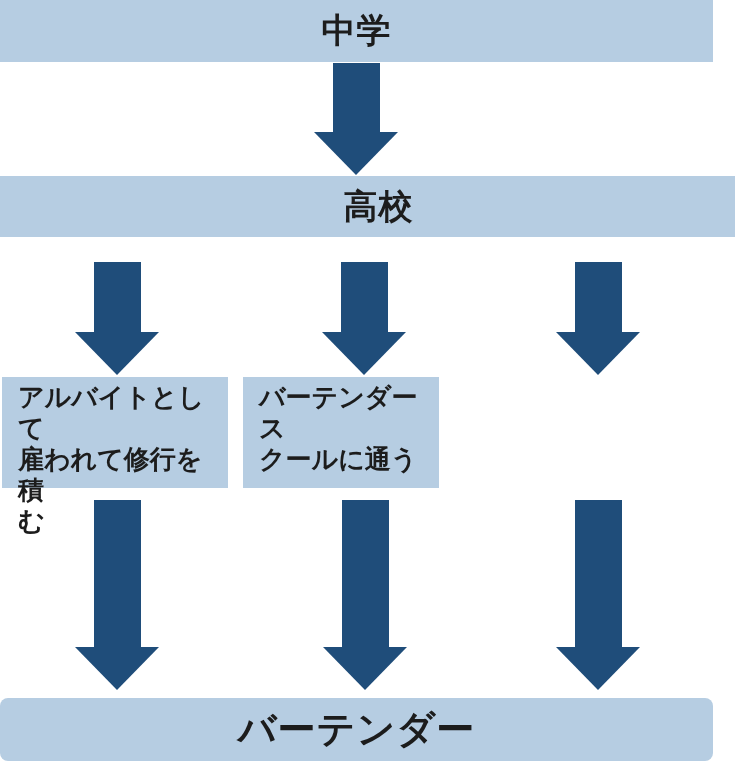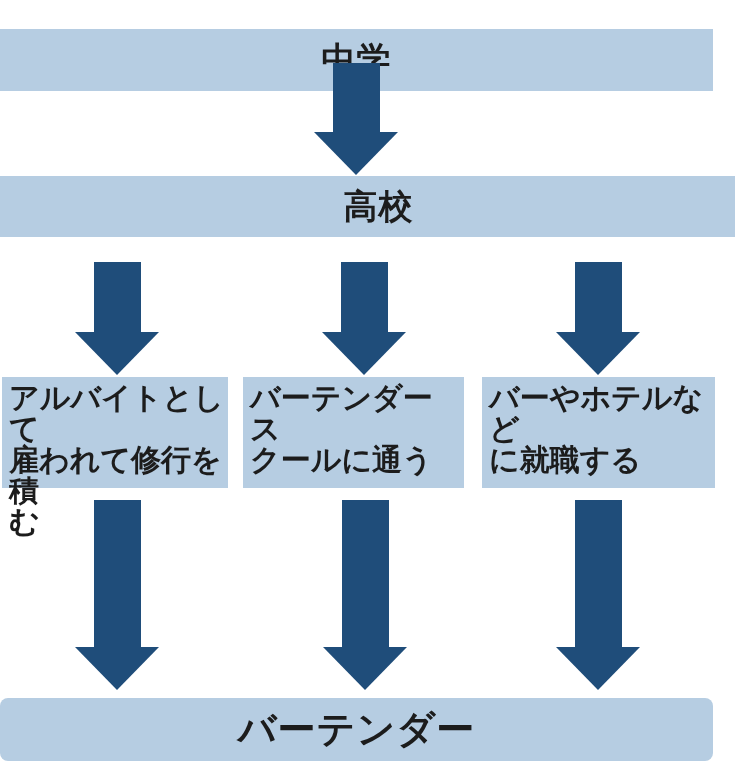--- a/index.html
+++ b/index.html
@@ -24,39 +24,39 @@
     left: 0;
     width: 713px;
     background: var(--node-fill);
     font-weight: 700;
     font-size: 34px;
     display: flex;
     align-items: center;
     justify-content: center;
     letter-spacing: 1px;
   }
-  #bar-top    { top: 0;     height: 62px; margin-top: 29px; }
+  #bar-top    { top: 0;     height: 62px; }
   #bar-second { top: 176px; height: 61px; padding-left: 22px; }
   #bar-final  { top: 698px; height: 63px; font-size: 38px; border-radius: 8px; }
 
   
   .pathbox {
     position: absolute;
     top: 377px;
     height: 111px;
     background: var(--node-fill);
     box-sizing: border-box;
-    padding: 5px 4px 0 7px;
+    padding: 5px 4px 0 16px;
     font-weight: 700;
-    font-size: 30px;
+    font-size: 26px;
     line-height: 31px;
     white-space: pre-line;
   }
   #pathbox-1 { left: 2px;   width: 226px; }
-  #pathbox-2 { left: 243px; width: 221px; }
+  #pathbox-2 { left: 243px; width: 196px; }
   #pathbox-3 { left: 482px; width: 233px; }
 
   
   .arrow {
     position: absolute;
     width: 84px;
     display: flex;
     flex-direction: column;
     align-items: center;
   }
@@ -105,22 +105,20 @@
   <div class="arrow" id="arrow-m3">
     <div class="shaft"></div>
     <div class="head"></div>
   </div>
 
   <div class="pathbox" id="pathbox-1">アルバイトとして
 雇われて修行を積
 む</div>
   <div class="pathbox" id="pathbox-2">バーテンダース
 クールに通う</div>
-  <div class="pathbox" id="pathbox-3">バーやホテルなど
-に就職する</div>
 
   <div class="arrow" id="arrow-b1">
     <div class="shaft"></div>
     <div class="head"></div>
   </div>
   <div class="arrow" id="arrow-b2">
     <div class="shaft"></div>
     <div class="head"></div>
   </div>
   <div class="arrow" id="arrow-b3">

